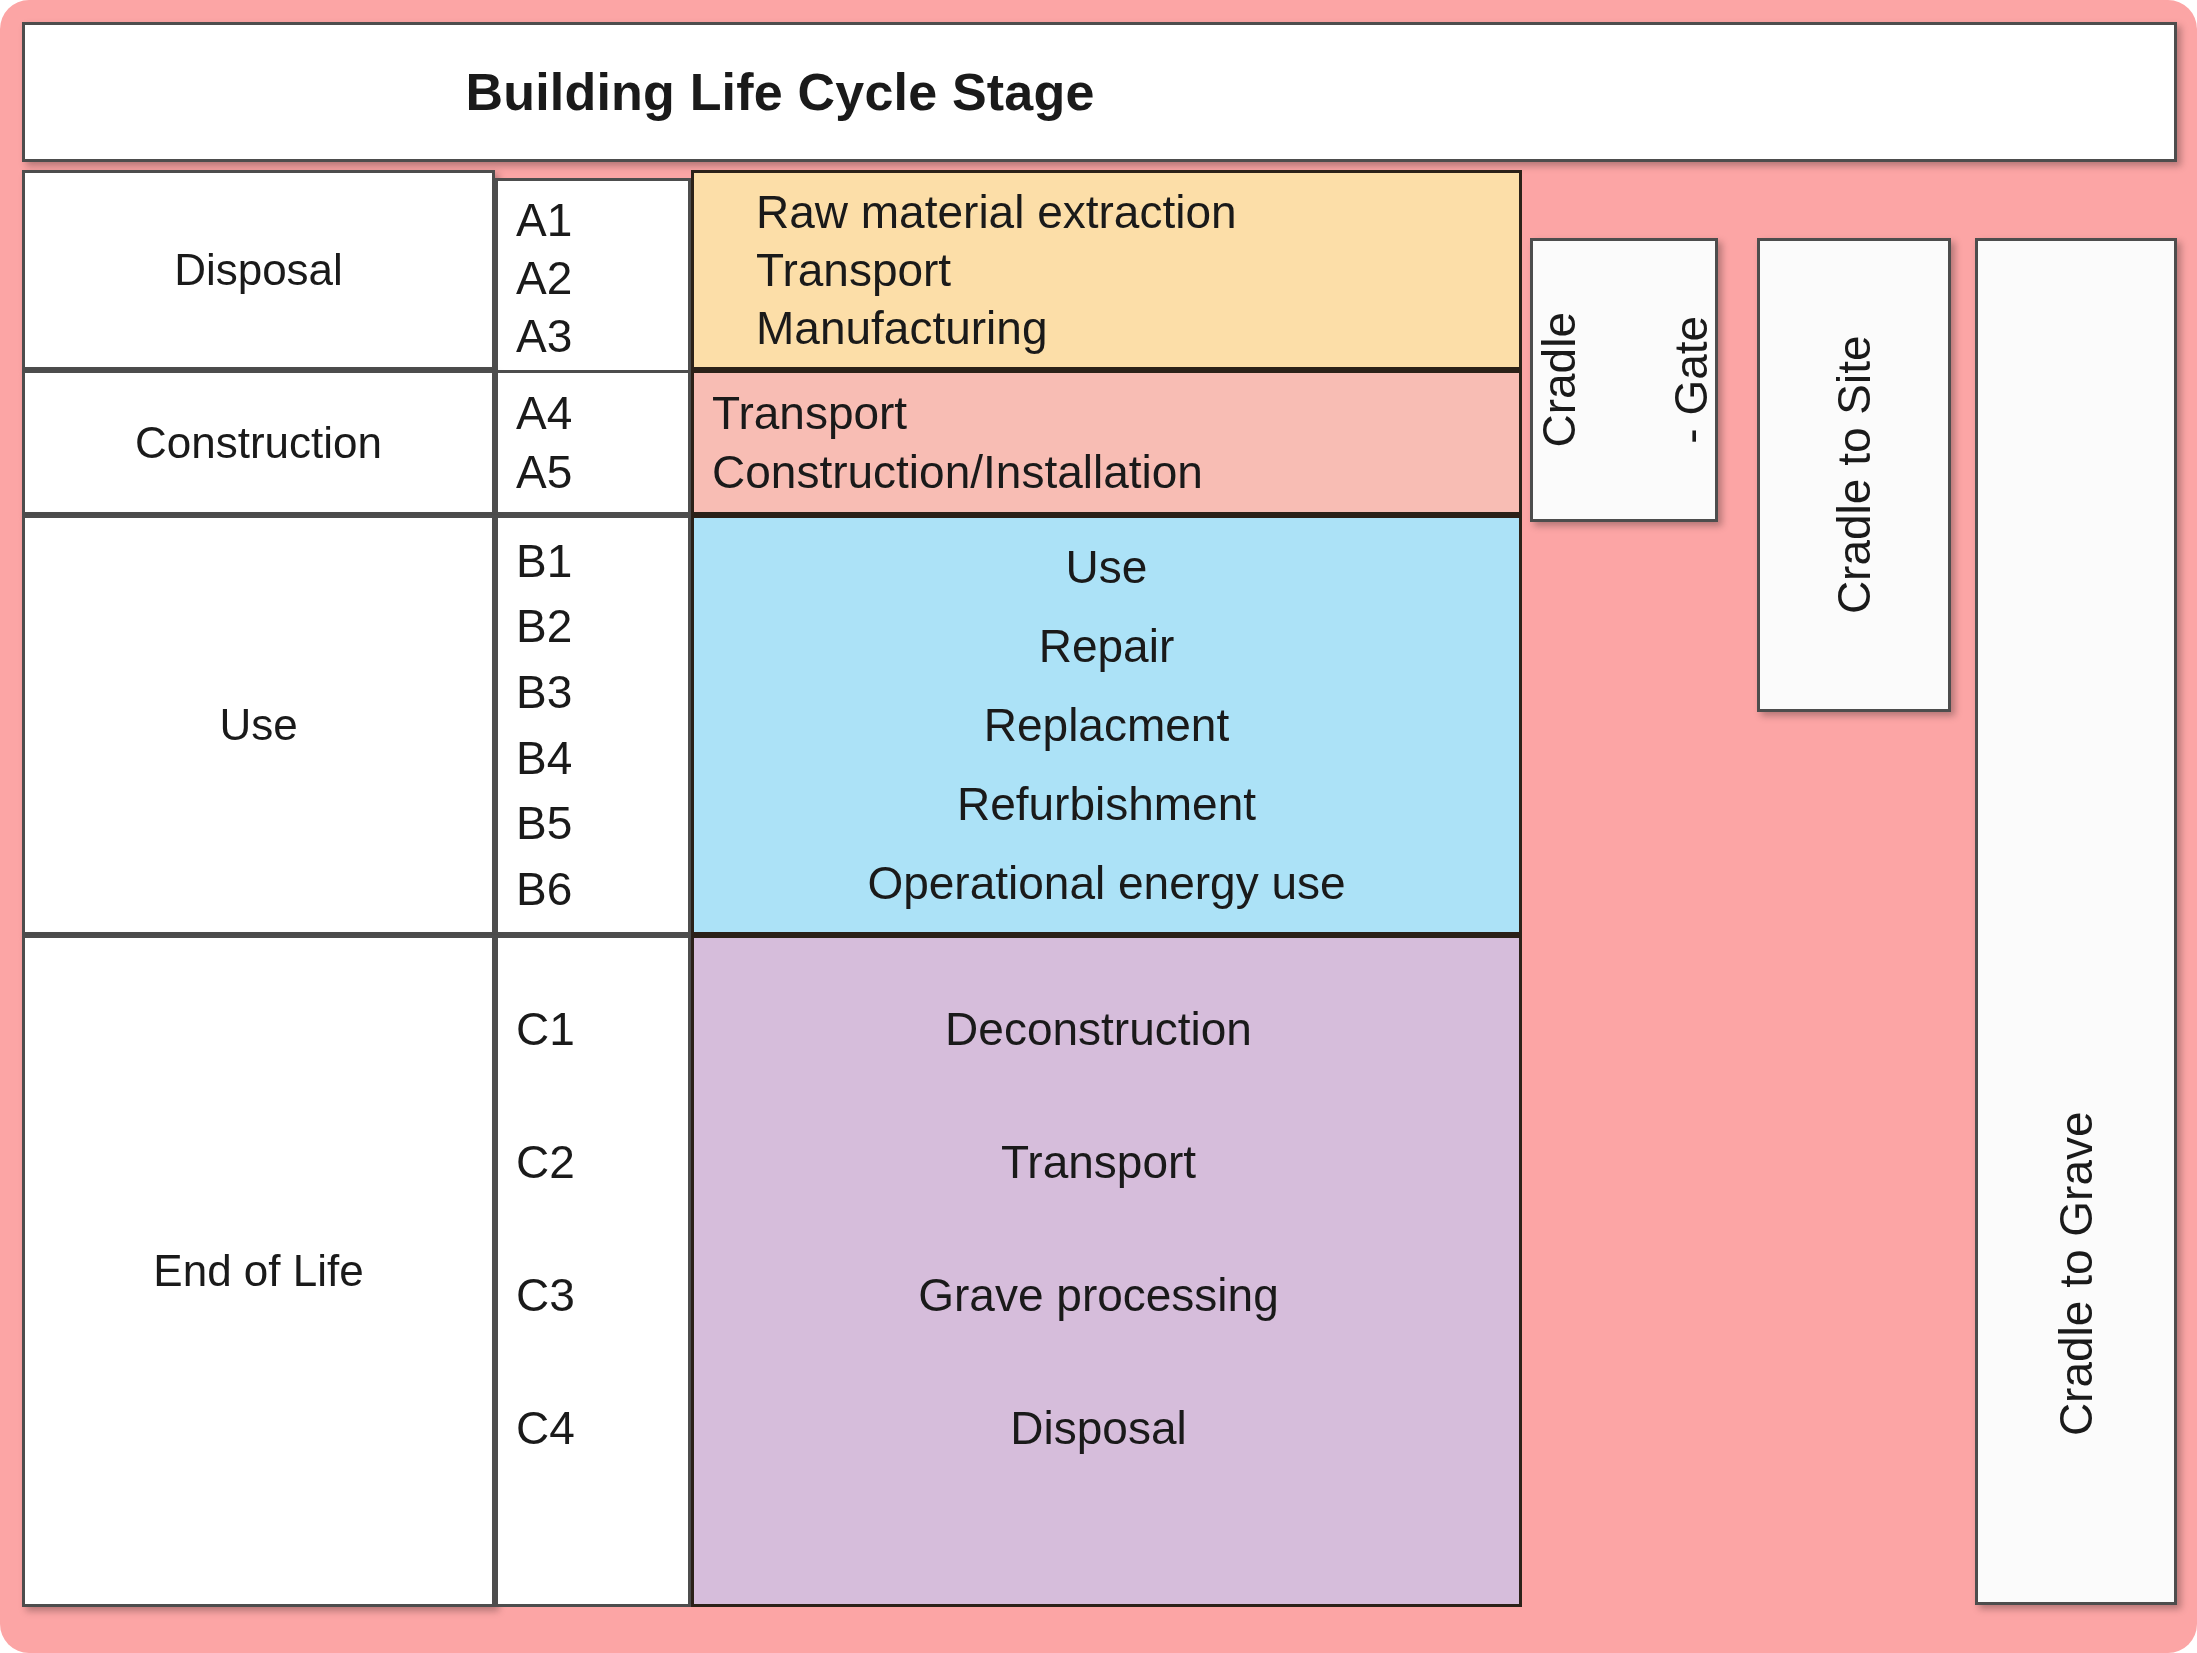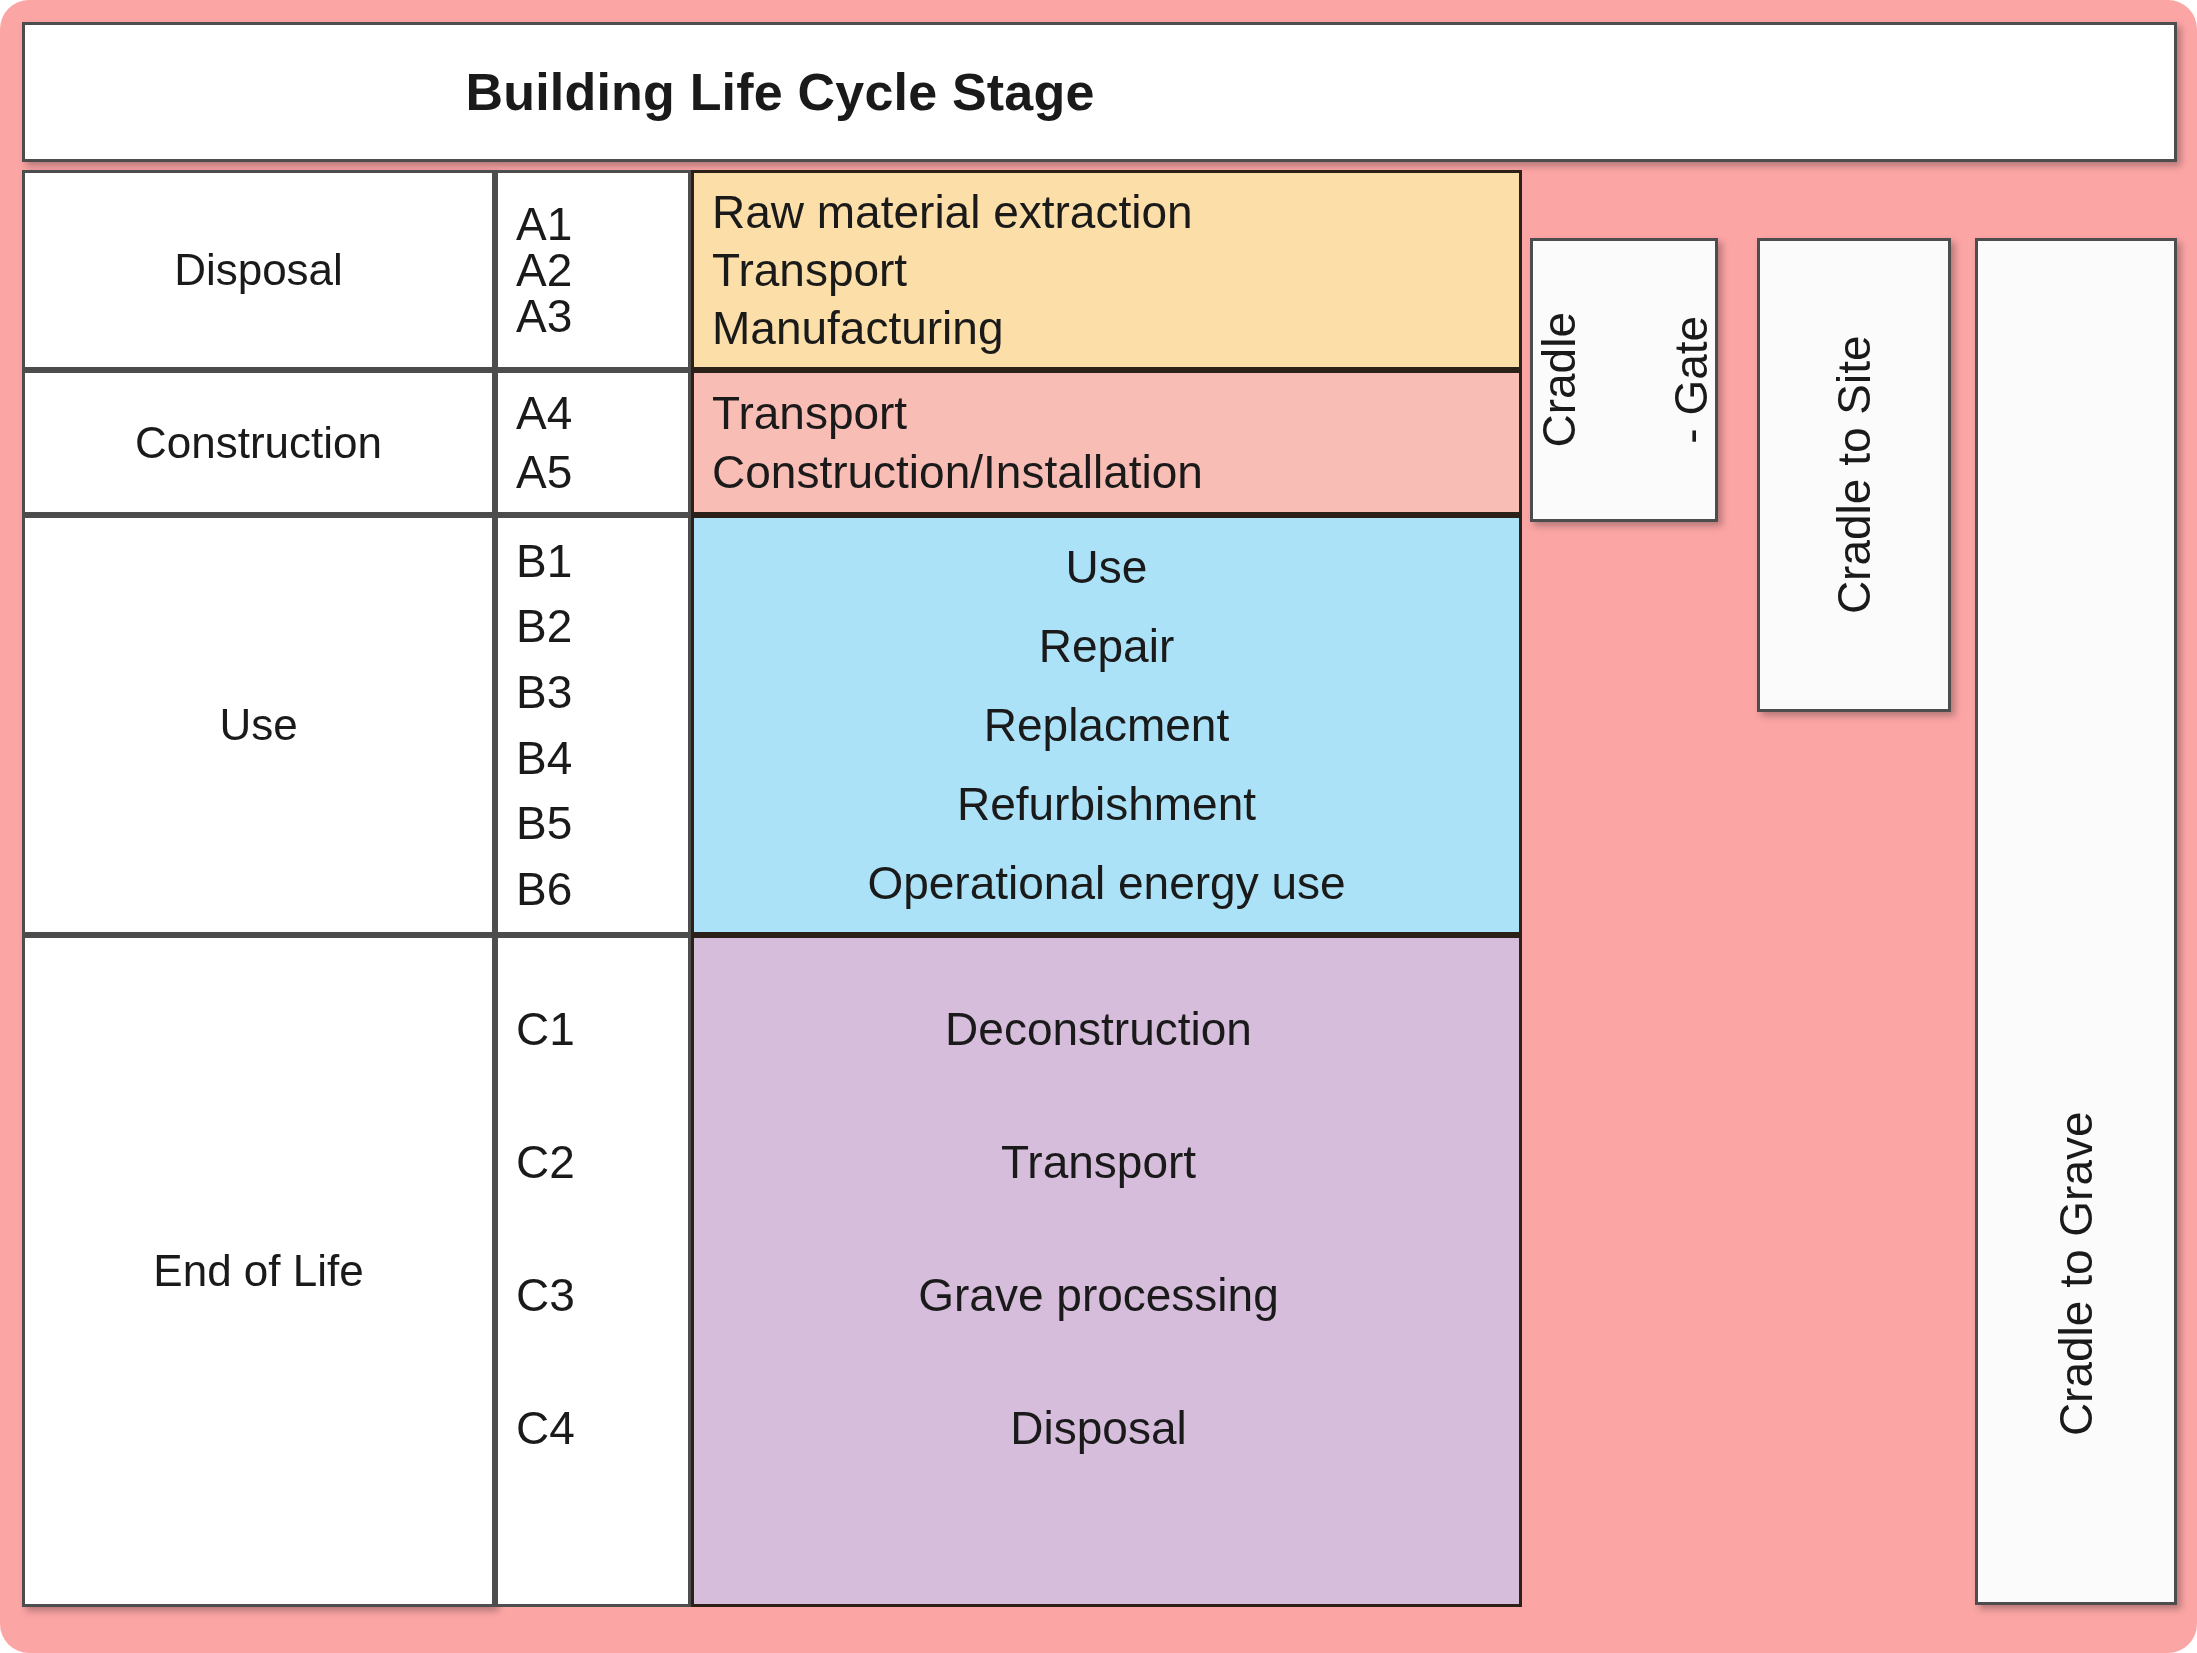--- a/index.html
+++ b/index.html
@@ -148,26 +148,26 @@
 
 <div id="canvas">
 
   <div class="box" id="header">
     <div id="header-title">Building Life Cycle Stage</div>
   </div>
 
   <div class="box stage-cell" id="stage-0" style="top:170px;height:200px;">
     <span>Disposal</span>
   </div>
-  <div class="box code-cell" id="codes-0" style="top:170px;height:200px;justify-content:center;">
+  <div class="box code-cell" id="codes-0" style="top:178px;height:200px;">
     <span class="code">A1</span>
     <span class="code">A2</span>
     <span class="code">A3</span>
   </div>
-  <div class="box desc-cell align-left" id="desc-0" style="top:170px;height:200px;background:#FCDEA8;">
+  <div class="box desc-cell align-left" id="desc-0" style="top:170px;height:200px;background:#FCDEA8;padding-left:44px;">
     <span class="desc">Raw material extraction</span>
     <span class="desc">Transport</span>
     <span class="desc">Manufacturing</span>
   </div>
 
   <div class="box stage-cell" id="stage-1" style="top:370px;height:145px;">
     <span>Construction</span>
   </div>
   <div class="box code-cell" id="codes-1" style="top:370px;height:145px;">
     <span class="code">A4</span>

